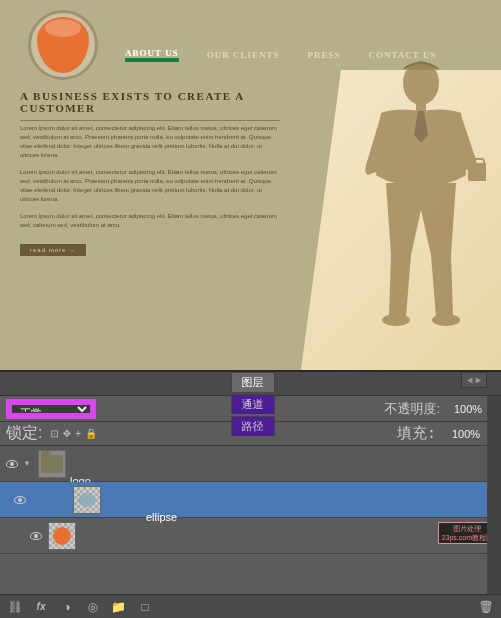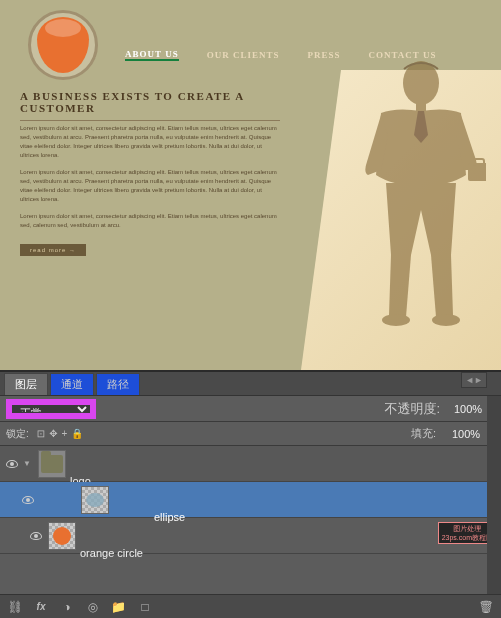--- a/index.html
+++ b/index.html
@@ -36,21 +36,21 @@
       color: #e8d8b8;
       font-size: 9px;
       font-weight: bold;
       letter-spacing: 1px;
       text-transform: uppercase;
       cursor: pointer;
       font-family: Georgia, serif;
     }
     .nav-link.active {
       color: #fff;
-      border-bottom: 2px solid #15803d;
+      border-bottom: 4px solid #15803d;
     }
 
     
     .logo-area {
       position: absolute;
       top: 10px;
       left: 28px;
       z-index: 10;
     }
     .logo-outer-circle {
@@ -154,30 +154,31 @@
 
     
     .ps-tabs {
       display: flex;
       align-items: center;
       height: 24px;
       background: #4a4a4a;
       border-bottom: 1px solid #333;
       padding-left: 4px;
       gap: 2px;
+      flex-direction: column;
     }
     .ps-tab {
       padding: 2px 10px;
       font-size: 11px;
       color: #ccc;
       cursor: pointer;
       height: 22px;
       display: flex;
       align-items: center;
-      background: #1d4ed8;
+      background: #4c1d95;
       border: 1px solid #444;
       border-bottom: none;
     }
     .ps-tab.active {
       background: #6a6a6a;
       color: #fff;
     }
 
     
     .ps-row1 {
@@ -219,36 +220,37 @@
       display: flex;
       align-items: center;
       height: 24px;
       background: #5c5c5c;
       padding: 0 6px;
       gap: 8px;
       border-bottom: 1px solid #3a3a3a;
     }
     .ps-lock-label {
       color: #ccc;
-      font-size: 10px;
+      font-size: 16px;
     }
     .ps-lock-icons {
       display: flex;
       gap: 4px;
       align-items: center;
     }
     .ps-lock-icon {
       color: #bbb;
       font-size: 10px;
       cursor: pointer;
     }
     .ps-fill-label {
       color: #ccc;
-      font-size: 11px;
+      font-size: 15px;
       margin-left: auto;
+      font-family: Liberation Mono, monospace;
     }
     .ps-fill-value {
       color: #eee;
       font-size: 11px;
       width: 36px;
       text-align: right;
     }
     .ps-row2-arrow {
       color: #aaa;
       font-size: 9px;
@@ -534,38 +536,37 @@
       <div class="ps-eye">
         <div class="ps-eye-icon"></div>
       </div>
       <div class="ps-expand">▼</div>
       <div class="ps-layer-thumb">
         <div class="ps-layer-thumb-folder"></div>
       </div>
       <span class="ps-layer-name">logo</span>
     </div>
 
-    <div class="ps-layer selected" style="padding-left: 20px; gap: 41px;">
+    <div class="ps-layer selected" style="padding-left: 12px; gap: 41px;">
       <div class="ps-eye">
         <div class="ps-eye-icon"></div>
       </div>
       <div class="ps-layer-thumb ps-layer-thumb-checkered">
         <div style="width:18px;height:14px;background:#8ab;border-radius:50%;opacity:0.8;"></div>
       </div>
       <span class="ps-layer-name">ellipse</span>
     </div>
 
     <div class="ps-layer" style="padding-left: 28px;">
       <div class="ps-eye">
         <div class="ps-eye-icon"></div>
       </div>
       <div class="ps-layer-thumb ps-layer-thumb-checkered">
         <div style="width:18px;height:18px;background:#e87030;border-radius:50%;"></div>
       </div>
-      <span class="ps-layer-name">orange circle</span>
       <div class="ps-watermark">图片处理<br>23ps.com教程网</div>
     </div>
 
 
   </div>
 
   <div class="ps-scrollbar-area"></div>
 
   <div class="ps-bottom-bar">
     <span class="ps-bottom-icon">⛓</span>

